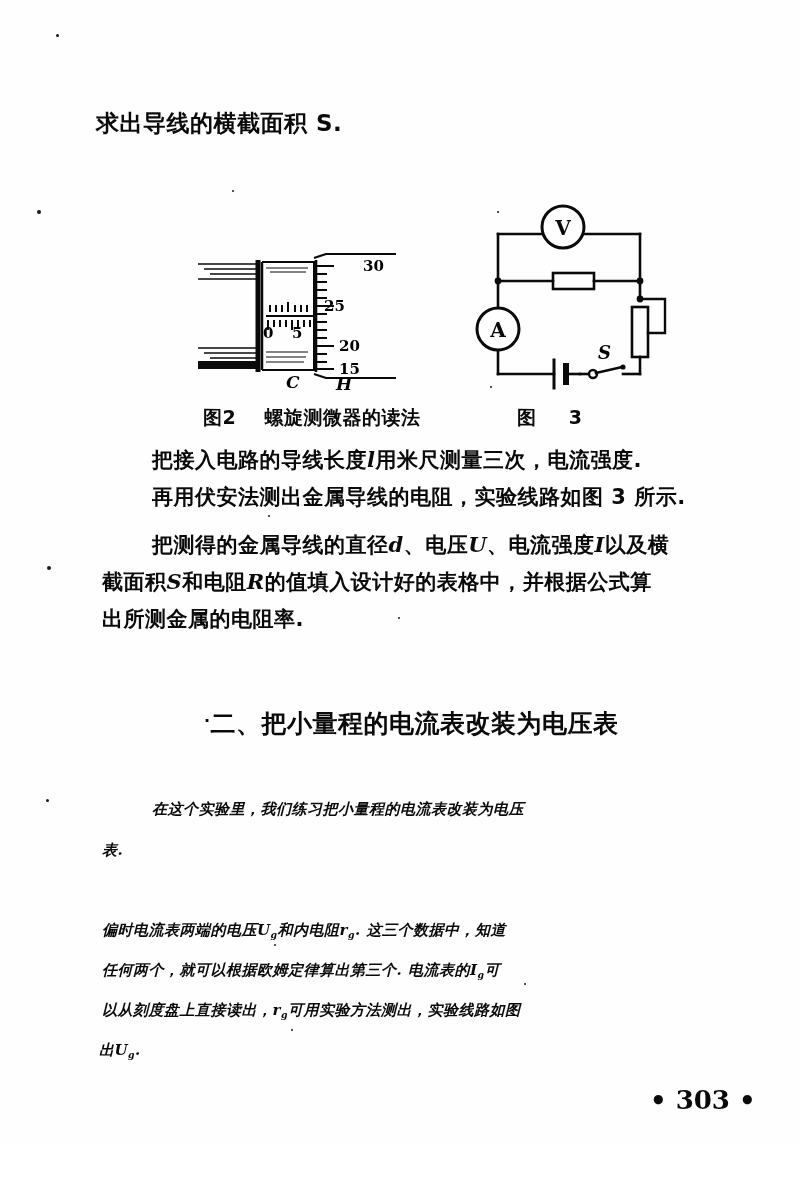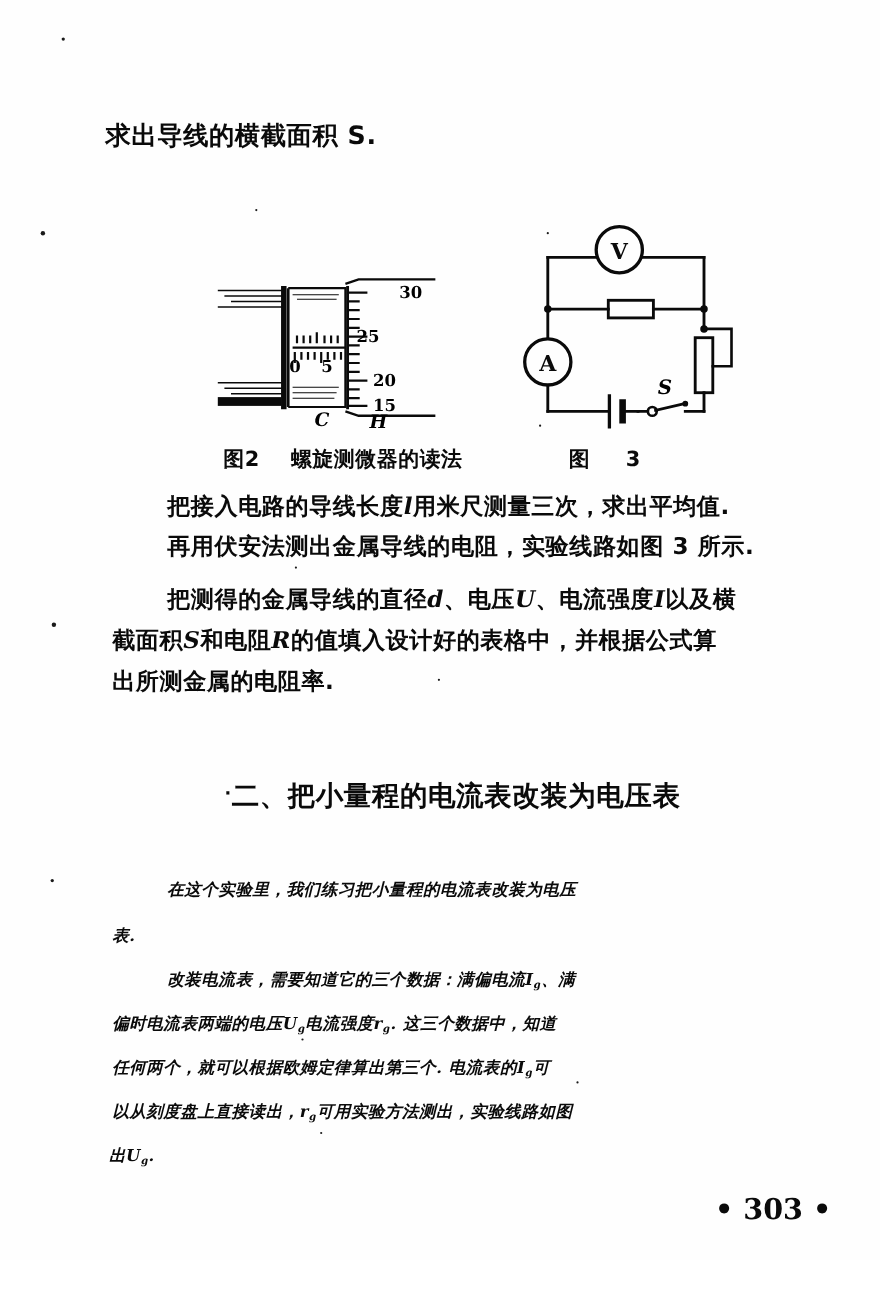--- a/index.html
+++ b/index.html
@@ -262,44 +262,41 @@
     <span style="display:inline-block;width:14px"></span>
     <span>螺旋测微器的读法</span>
   </div>
   <div class="fig-caption line hei" id="cap-fig3">
     <span>图</span>
     <span style="display:inline-block;width:18px"></span>
     <span>3</span>
   </div>
 
   <div class="line hei para-hei" id="p1l1">
-    <span>把接入电路的导线长度</span><span class="mi-up">l</span><span>用米尺测量三次，求出平均值.</span>
+    <span>把接入电路的导线长度</span><span class="mi-up">l</span><span>用米尺测量三次，电流强度.</span>
   </div>
   <div class="line hei para-hei" id="p1l2">再用伏安法测出金属导线的电阻，实验线路如图 3 所示.</div>
 
   <div class="line hei para-hei" id="p2l1">
     <span>把测得的金属导线的直径</span><span class="mi-up">d</span><span>、电压</span><span class="mi-up">U</span><span>、电流强度</span><span class="mi-up">I</span><span>以及横</span>
   </div>
   <div class="line hei para-hei" id="p2l2">
     <span>截面积</span><span class="mi-up">S</span><span>和电阻</span><span class="mi-up">R</span><span>的值填入设计好的表格中，并根据公式算</span>
   </div>
   <div class="line hei para-hei" id="p2l3">出所测金属的电阻率.</div>
 
   <div class="line hei" id="section-heading">
     <span class="lead-dot">·</span><span>二、把小量程的电流表改装为电压表</span>
   </div>
 
   <div class="line kai para-kai" id="s2p1l1">在这个实验里，我们练习把小量程的电流表改装为电压</div>
   <div class="line kai para-kai" id="s2p1l2">表.</div>
 
-  <div class="line kai para-kai" id="s2p2l1">
-    <span>改装电流表，需要知道它的三个数据：满偏电流</span><span class="mi"><span>I</span><sub>g</sub></span><span>、满</span>
-  </div>
   <div class="line kai para-kai" id="s2p2l2">
-    <span>偏时电流表两端的电压</span><span class="mi"><span>U</span><sub>g</sub></span><span>电流强度</span><span class="mi"><span>r</span><sub>g</sub></span><span>. 这三个数据中，知道</span>
+    <span>偏时电流表两端的电压</span><span class="mi"><span>U</span><sub>g</sub></span><span>和内电阻</span><span class="mi"><span>r</span><sub>g</sub></span><span>. 这三个数据中，知道</span>
   </div>
   <div class="line kai para-kai" id="s2p2l3">
     <span>任何两个，就可以根据欧姆定律算出第三个. 电流表的</span><span class="mi"><span>I</span><sub>g</sub></span><span>可</span>
   </div>
   <div class="line kai para-kai" id="s2p2l4">
     <span>以从刻度盘上直接读出，</span><span class="mi"><span>r</span><sub>g</sub></span><span>可用实验方法测出，实验线路如图</span>
   </div>
   <div class="line kai para-kai" id="s2p2l5">
     <span>出</span><span class="mi"><span>U</span><sub>g</sub></span><span>.</span>
   </div>

